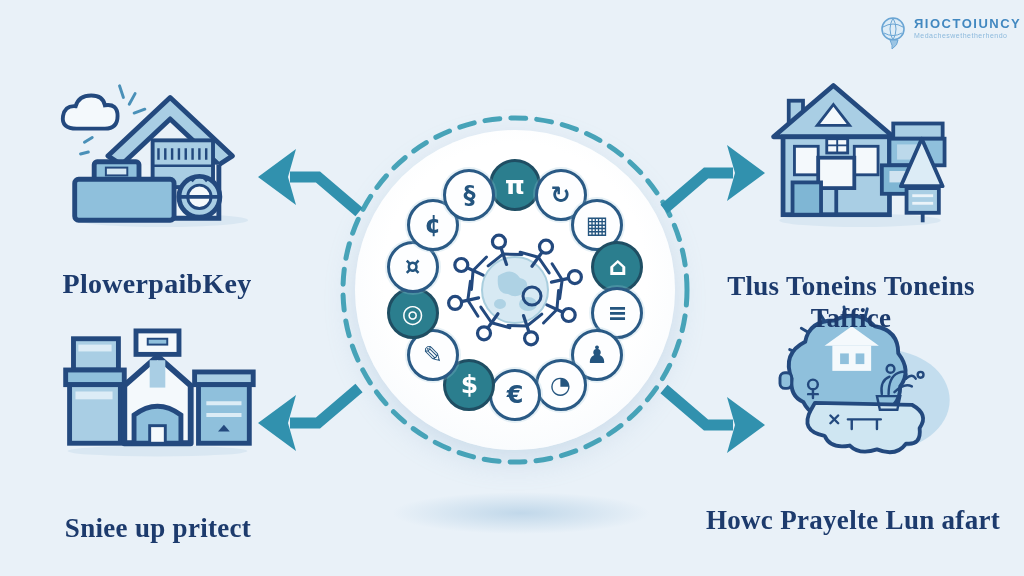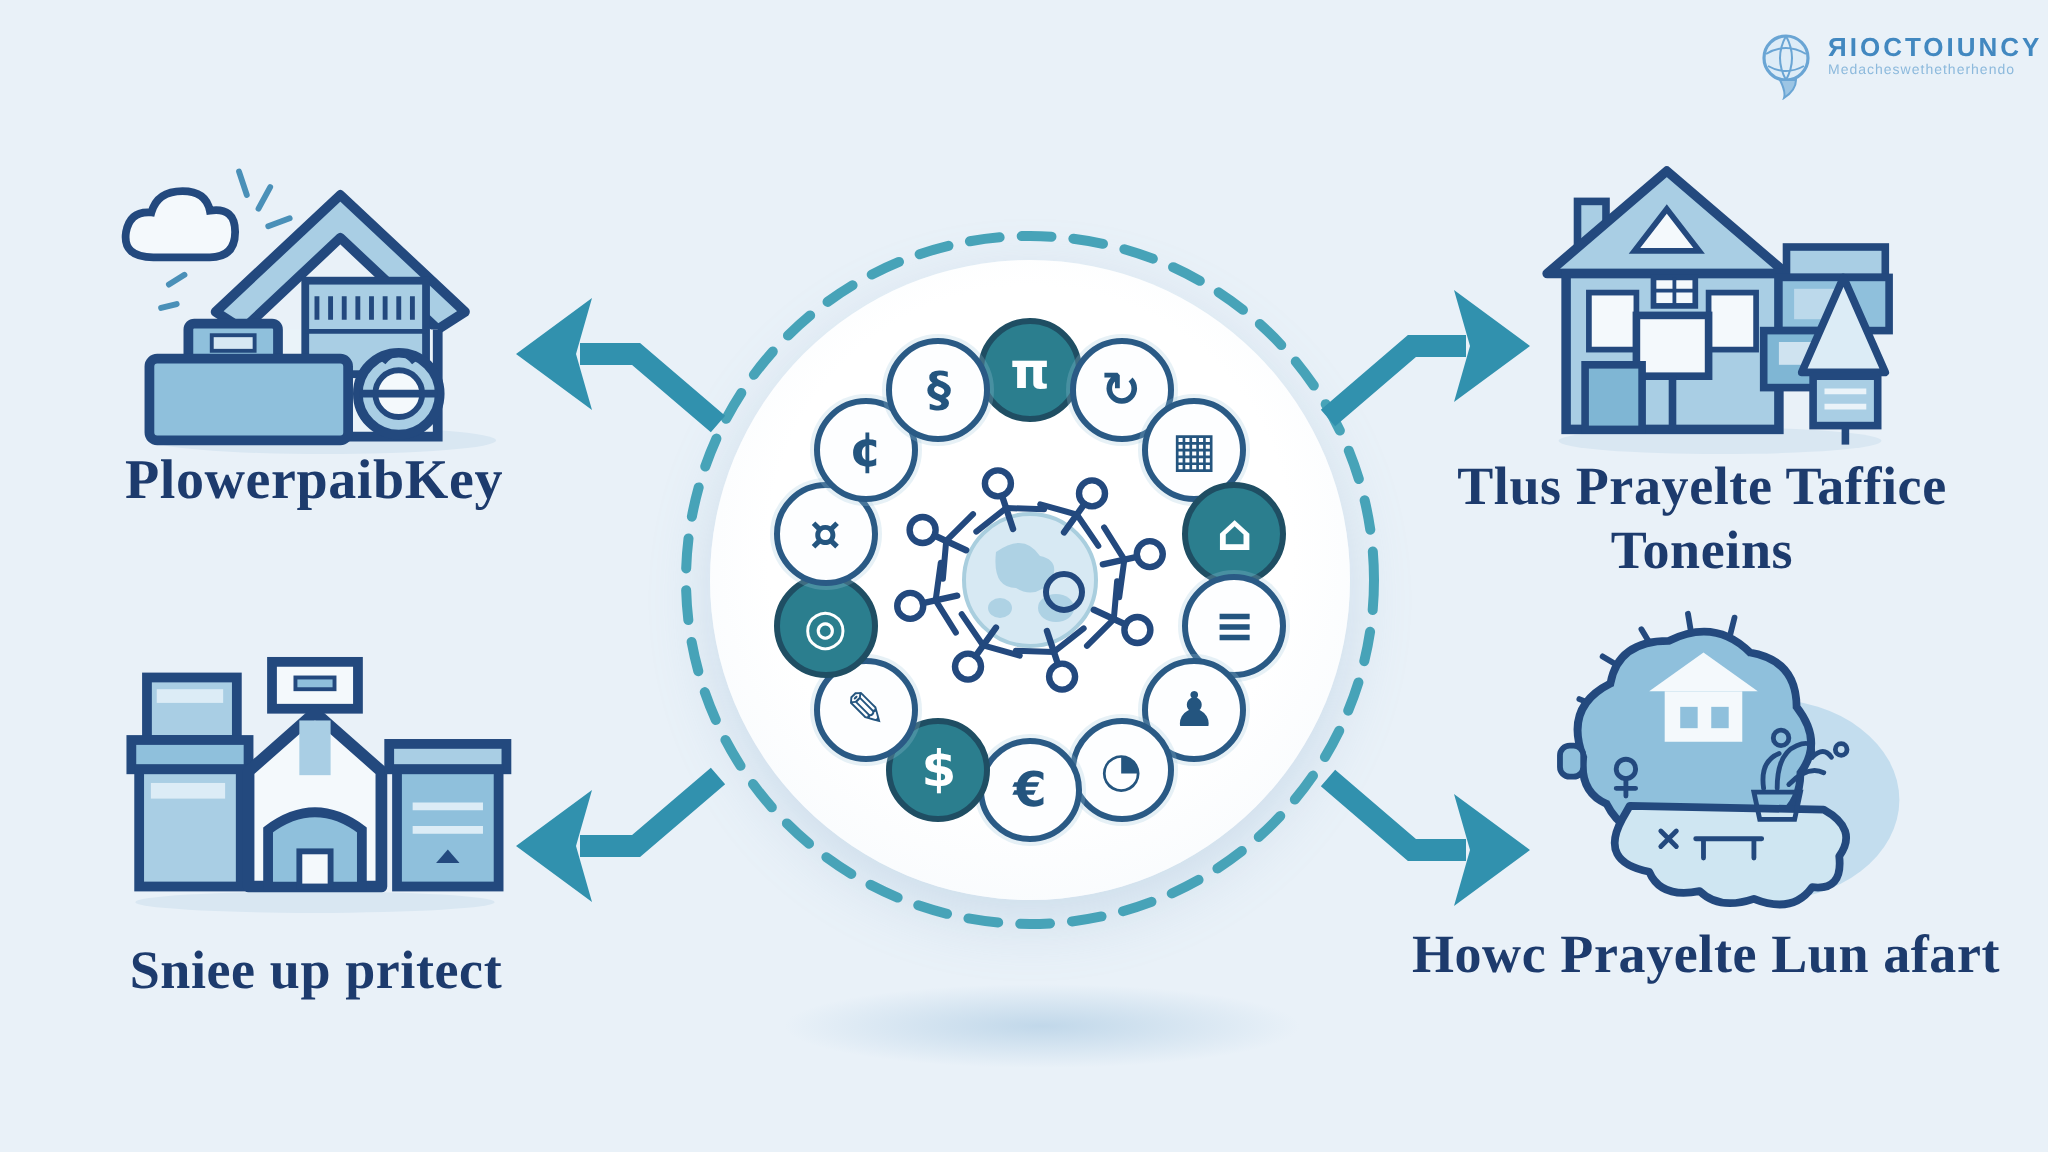--- a/index.html
+++ b/index.html
@@ -17,21 +17,21 @@
 
   
   .logo{position:absolute;left:878px;top:16px;display:flex;align-items:flex-start;gap:6px;}
   .logo-name{font-size:13px;font-weight:700;letter-spacing:1.5px;color:var(--logo-blue,#4288c0);}
   .logo-sub{font-size:7px;letter-spacing:.5px;color:#8cb9dc;margin-top:1px;}
 
   
   .caption{position:absolute;text-align:center;
     font-family:"Liberation Serif","DejaVu Serif",serif;
     font-weight:700;color:var(--ink,#1d3b6d);
-    font-size:27px;line-height:1.18;letter-spacing:.3px;}
+    font-size:27px;line-height:1.18;letter-spacing:.3px;margin-top:43px;}
   .caption.tl{left:17px;top:224px;width:280px;font-size:28px;}
   .caption.tr{left:705px;top:228px;width:292px;}
   .caption.bl{left:10px;top:470px;width:296px;}
   .caption.br{left:705px;top:462px;width:296px;}
 
   
   .hub-shadow{position:absolute;left:392px;top:492px;width:258px;height:42px;}
   .hub-circle{position:absolute;left:355px;top:130px;width:320px;height:320px;border-radius:50%;
     background:radial-gradient(circle at 50% 45%, #ffffff 55%, #f2f7fb 100%);
     box-shadow:0 10px 30px rgba(140,175,205,.30);}
@@ -162,22 +162,22 @@
       <circle cx="163" cy="74" r="3"></circle>
       <path d="M88 120 h34 M92 120 v10 M118 120 v10"></path>
       <path d="M70 116 l8 8 M78 116 l-8 8"></path>
     </g>
   </svg>
 
   <div class="caption tl">
     <div>PlowerpaibKey</div>
   </div>
   <div class="caption tr">
-    <div>Tlus Prayelte Taffice</div>
-    <div>Toneins</div>
+    <div>Tlus Toneins Toneins</div>
+    <div>Taffice</div>
   </div>
   <div class="caption bl">
     <div>Sniee up pritect</div>
   </div>
   <div class="caption br">
     <div>Howc Prayelte Lun afart</div>
   </div>
 
   <div class="soft-shadow hub-shadow"></div>
   <div class="hub-circle"></div>

